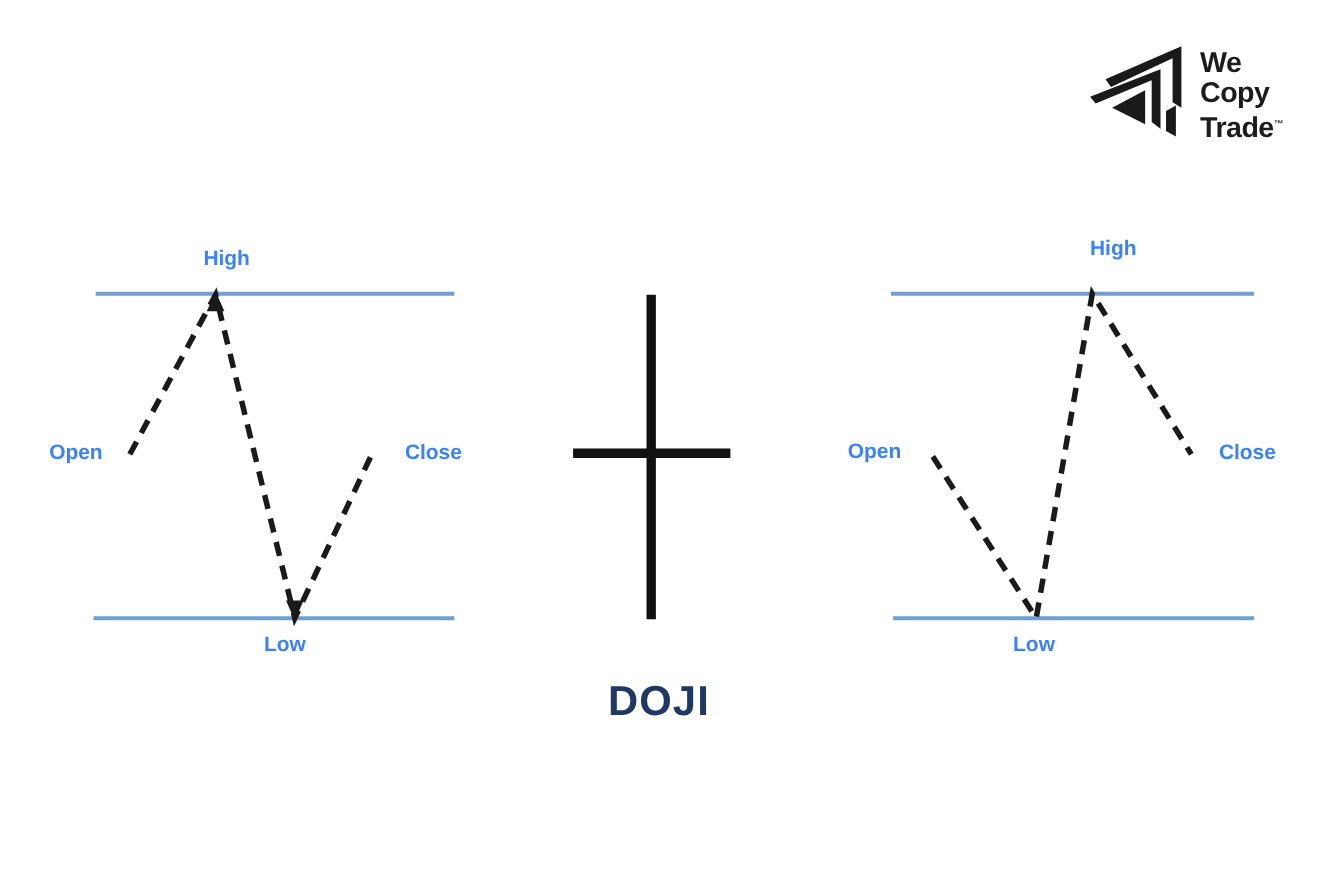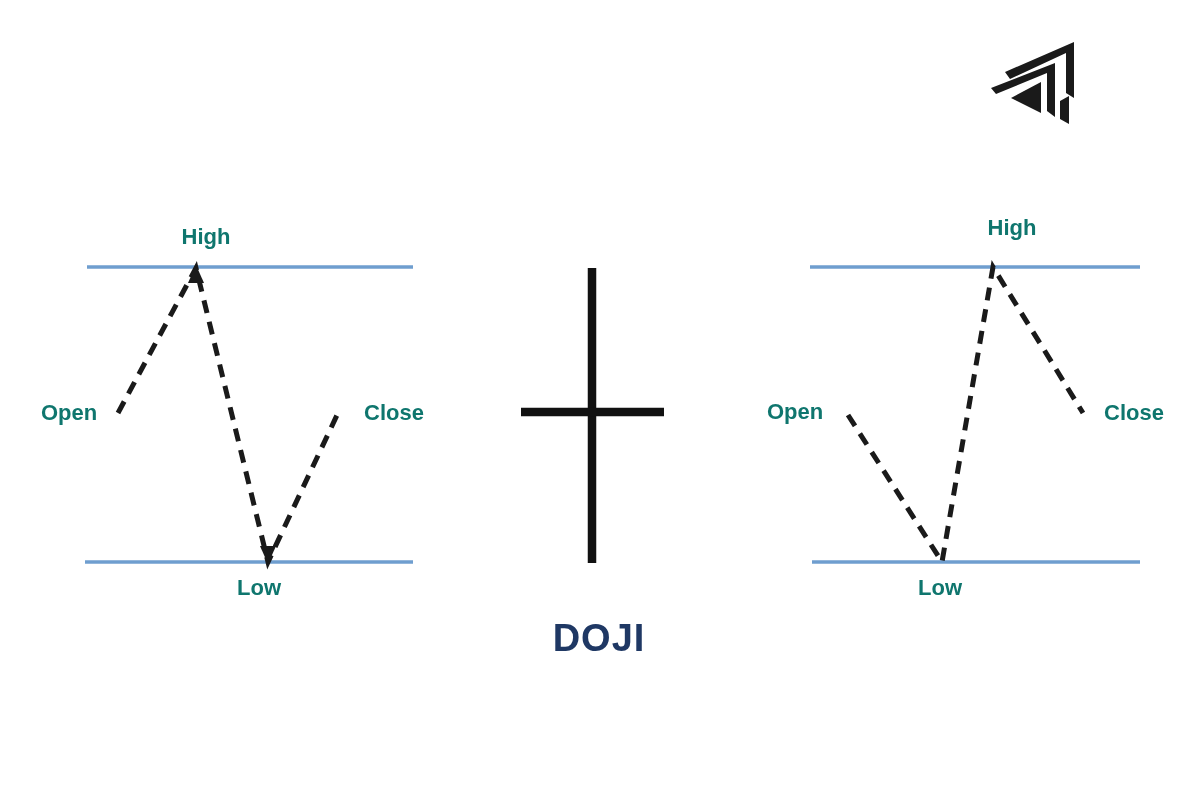--- a/index.html
+++ b/index.html
@@ -7,21 +7,21 @@
     position:relative;width:1200px;height:800px;background:#ffffff;overflow:hidden;
     font-family:"Liberation Sans",sans-serif;
   }
   .art{position:absolute;left:0;top:0;}
   .level{stroke:#6f9ecf;stroke-width:3.5;fill:none;}
   .dash{stroke:#1a1a1a;stroke-width:5;fill:none;stroke-dasharray:13 9;}
   .cross{stroke:#111111;stroke-width:8.5;fill:none;}
   .solid{fill:#1a1a1a;stroke:none;}
   .lbl{
     position:absolute;transform:translateX(-50%);
-    font-size:22px;font-weight:700;color:#0f766e;white-space:nowrap;line-height:1;
+    font-size:19px;font-weight:700;color:#3b82f6;white-space:nowrap;line-height:1;
   }
   .doji-lbl{
     position:absolute;transform:translateX(-50%);
     font-size:38px;font-weight:700;color:#1f3864;letter-spacing:1px;line-height:1;
   }
   .logo{position:absolute;left:988px;top:35px;display:flex;align-items:flex-start;}
   .logo-icon{width:92px;height:101px;}
   .logo-text{
     margin-left:11px;margin-top:7px;
     font-size:26px;line-height:28px;font-weight:700;color:#1c1c1c;letter-spacing:-0.5px;
@@ -67,15 +67,20 @@
   <div class="lbl" style="left:1134px;top:402px;">Close</div>
   <div class="lbl" style="left:940px;top:577px;">Low</div>
 
   <div class="logo">
     <svg class="logo-icon" viewBox="0 0 92 101">
       <polygon class="solid" points="17,37 86,7 86,63 78,58 78,18 22,44"></polygon>
       <polygon class="solid" points="3,53 67,28 67,82 59,76 59,38 8,59"></polygon>
       <polygon class="solid" points="23,63 53,47 53,78"></polygon>
       <polygon class="solid" points="72,66 81,61 81,89 72,84"></polygon>
     </svg>
+    <div class="logo-text">
+      <div>We</div>
+      <div>Copy</div>
+      <div><span>Trade</span><span class="tm">™</span></div>
+    </div>
   </div>
 
 </div>
 
 </body></html>

